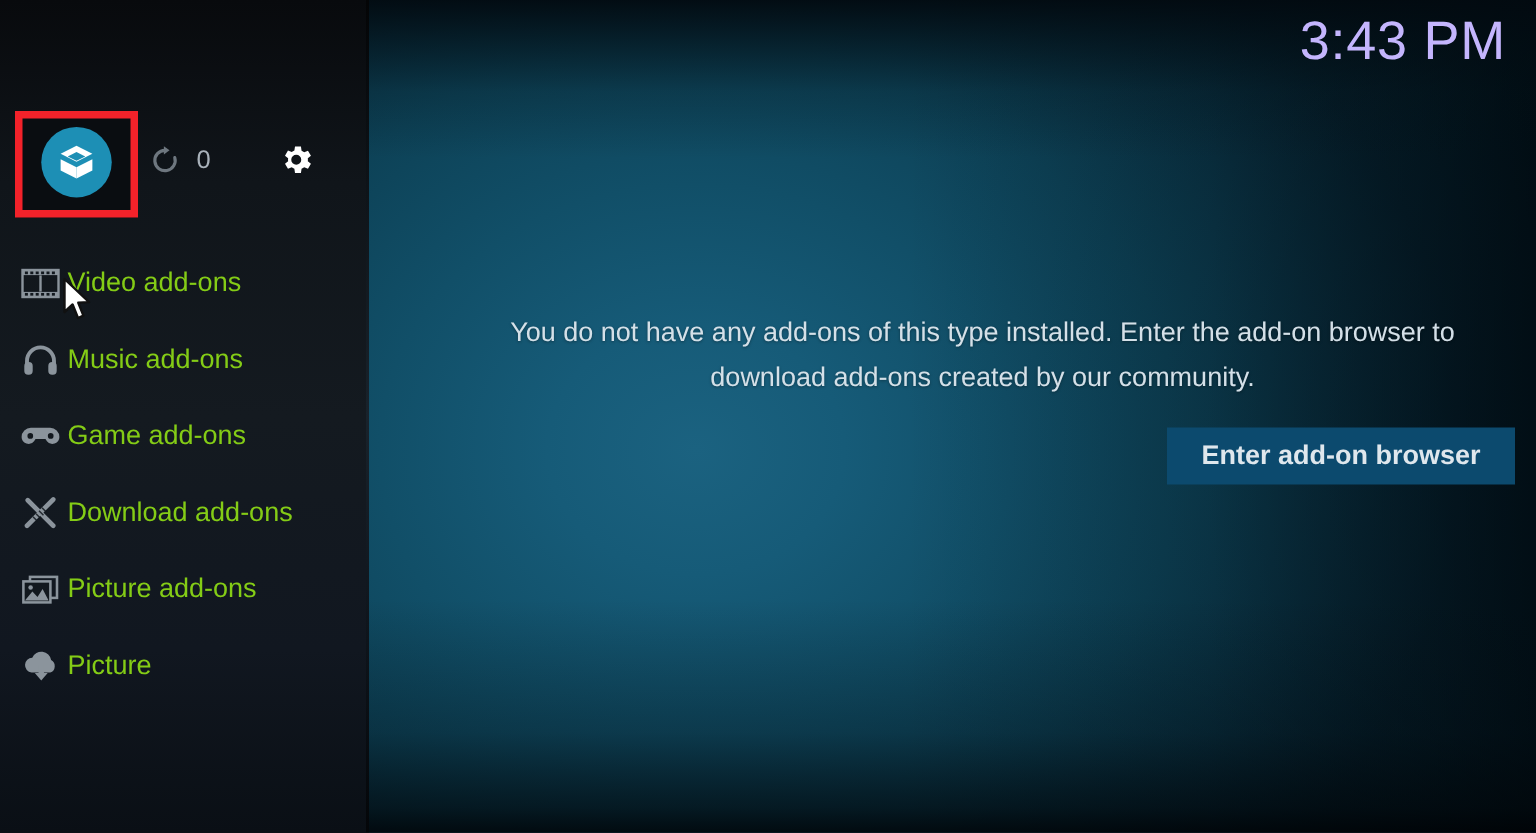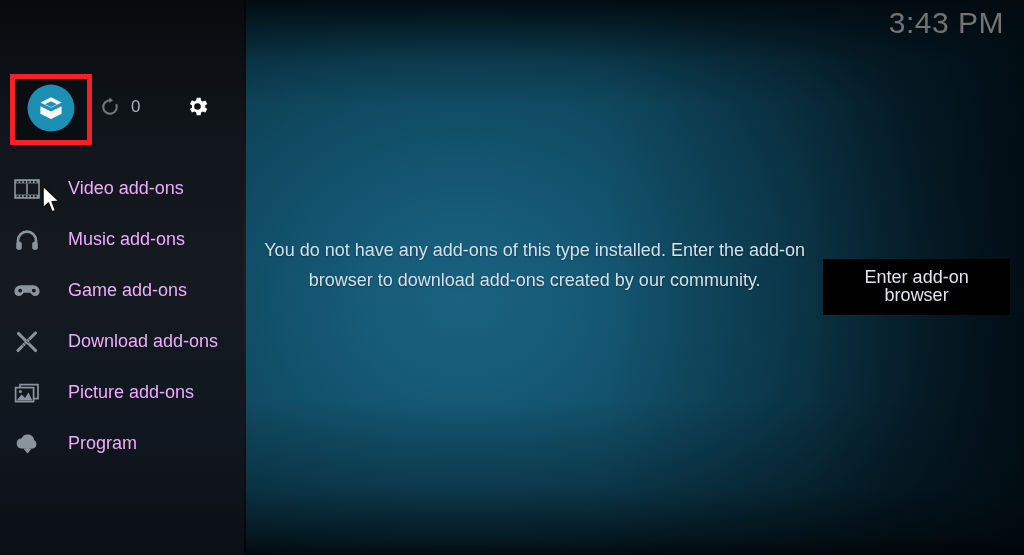--- a/index.html
+++ b/index.html
@@ -81,23 +81,23 @@
     left:18px; top:11px;
     font-size:25px;
     font-weight:400;
     color:#e9edf1;
     letter-spacing:0.2px;
     z-index:8;
   }
   #clock {
     position:absolute;
     right:20px; top:6px;
-    font-size:30px;
+    font-size:36px;
     font-weight:300;
-    color:#737373;
+    color:#c4b5fd;
     letter-spacing:0.5px;
     z-index:8;
   }
 
   
   #toolbar {
     position:absolute;
     left:0; top:74px;
     width:246px; height:72px;
     z-index:9;
@@ -161,57 +161,57 @@
     cursor:pointer;
   }
   .menu-icon {
     width:30px; height:30px;
     display:flex; align-items:center; justify-content:center;
     flex:0 0 30px;
     color:#8b949c;
   }
   .menu-icon svg { display:block; }
   .menu-label {
-    margin-left:26px;
+    margin-left:3px;
     font-size:18px;
-    color:#f0abfc;
+    color:#84cc16;
     font-weight:400;
     white-space:nowrap;
   }
 
   
   #empty-state {
     position:absolute;
     left:246px; top:0;
     width:764px; height:555px;
     display:flex;
-    flex-direction:row;
-    align-items:center;
+    flex-direction:column;
+    align-items:flex-end;
     justify-content:center;
     z-index:6;
   }
   #empty-message {
     width:710px;
     text-align:center;
     font-size:18px;
     line-height:30px;
     color:#d4e0e8;
     font-weight:400;
     margin-top:-26px;
     text-shadow:0 1px 2px rgba(0,0,0,0.35);
   }
   #enter-browser-btn {
     margin-top:19px;
     padding:9px 23px 11px 23px;
-    background:#000000;
+    background:#0c4a6e;
     border:none;
     color:#dfe7ed;
     font-size:18px;
     font-family:"Liberation Sans", sans-serif;
-    font-weight:400;
+    font-weight:700;
     cursor:pointer;
     line-height:1;
   }
 </style>
 </head>
 <body>
 
 <div id="screen">
 
   <div id="content-bg"></div>
@@ -334,21 +334,21 @@
 
 
     <div class="menu-item">
       <span class="menu-icon">
         <svg width="27" height="23" viewBox="0 0 27 23" aria-hidden="true">
           <path d="M7 16.4a5 5 0 0 1 .5-9.95 6.6 6.6 0 0 1 12.6 1.6 4.6 4.6 0 0 1-.6 8.35z" fill="#8b949c"></path>
           <rect x="11.7" y="11" width="3.6" height="6.6" fill="#8b949c"></rect>
           <path d="M9.2 16.6 L13.5 21.6 L17.8 16.6 Z" fill="#8b949c"></path>
         </svg>
       </span>
-      <span class="menu-label">Program</span>
+      <span class="menu-label">Picture</span>
     </div>
 
   </div>
 
   <div id="empty-state">
     <div id="empty-message">You do not have any add-ons of this type installed. Enter the add-on browser to download add-ons created by our community.</div>
     <button id="enter-browser-btn">Enter add-on browser</button>
   </div>
 
 </div>

